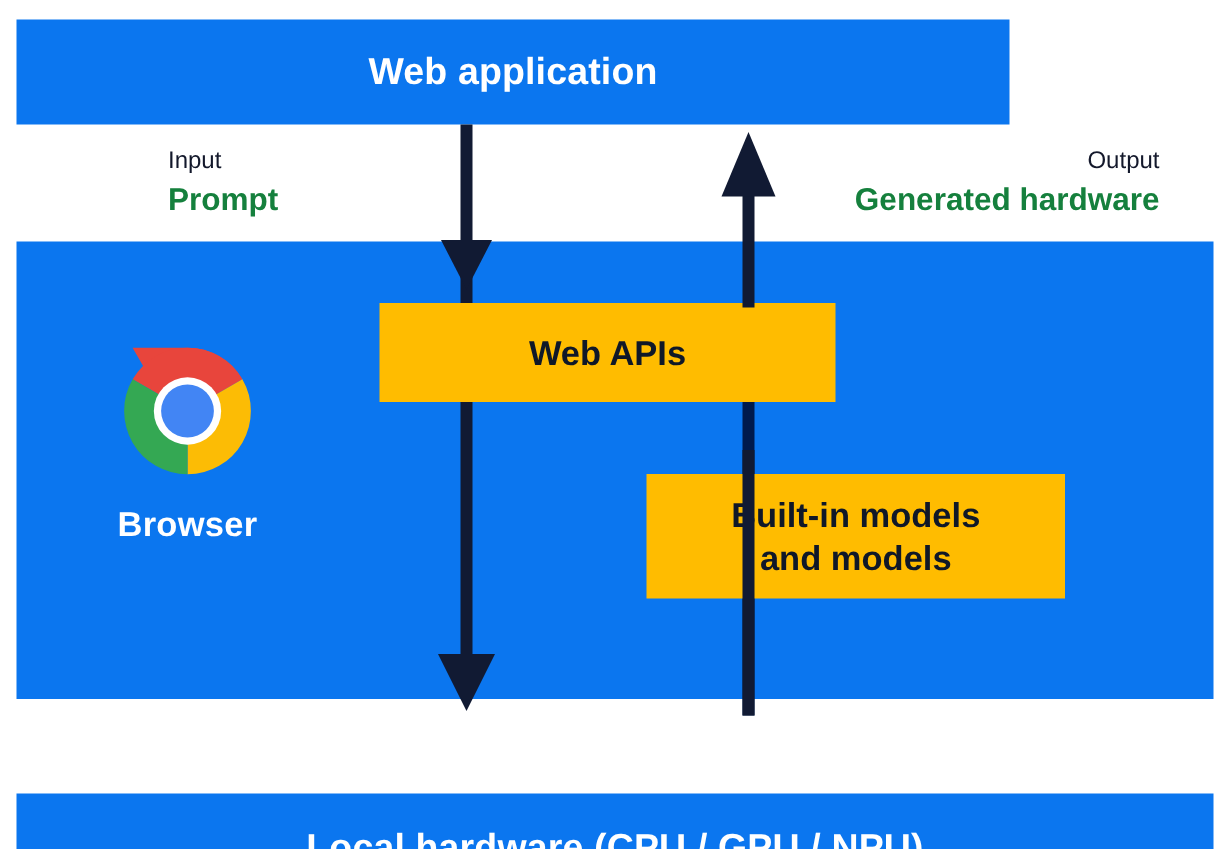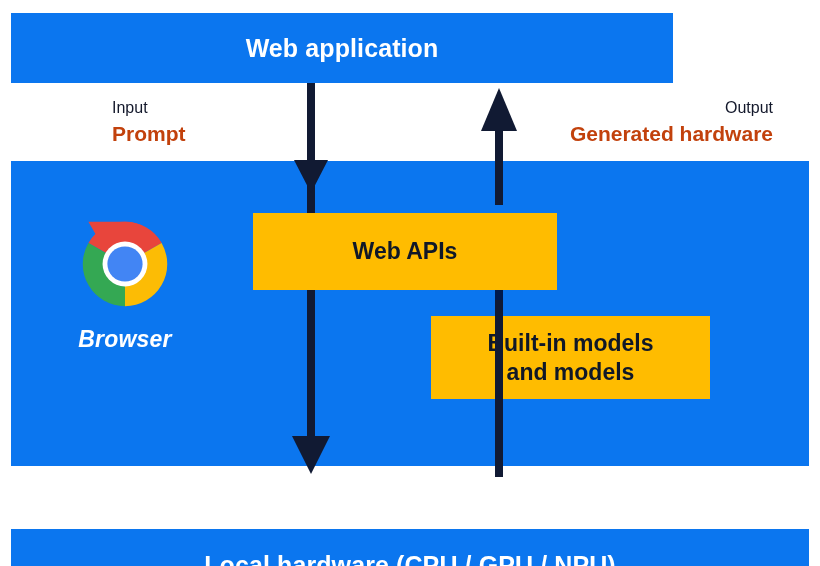--- a/index.html
+++ b/index.html
@@ -51,22 +51,22 @@
   
   .gold-box {
     position: absolute;
     background: #ffbc00;
     display: flex;
     align-items: center;
     justify-content: center;
     text-align: center;
   }
   #box-web-apis {
-    left: 253px; top: 213px;
-    width: 304px; height: 77px;
+    left: 253px; top: 202px;
+    width: 304px; height: 66px;
     z-index: 5;
   }
   #box-builtin {
     left: 431px; top: 316px;
     width: 279px; height: 83px;
     z-index: 4;
   }
   .gold-box-label {
     color: #101828;
     font-size: 23px;
@@ -83,37 +83,36 @@
   #io-input  { left: 112px; top: 98px;  text-align: left; }
   #io-output { right: 47px; top: 98px;  text-align: right; }
   .io-kind {
     color: #13182b;
     font-size: 16px;
     font-weight: normal;
     line-height: 1.25;
     white-space: nowrap;
   }
   .io-value {
-    color: #c2410c;
+    color: #15803d;
     font-size: 21px;
     font-weight: bold;
     line-height: 1.3;
     margin-top: 2px;
     white-space: nowrap;
   }
 
   
   #browser-block {
     position: absolute;
     left: 46px;
-    top: 220px;
+    top: 230px;
     width: 158px;
     z-index: 7;
     text-align: center;
-    font-style: italic;
   }
   #chrome-logo {
     display: block;
     margin: 0 auto;
   }
   #browser-label {
     margin-top: 18px;
     color: #ffffff;
     font-size: 23px;
     font-weight: bold;

